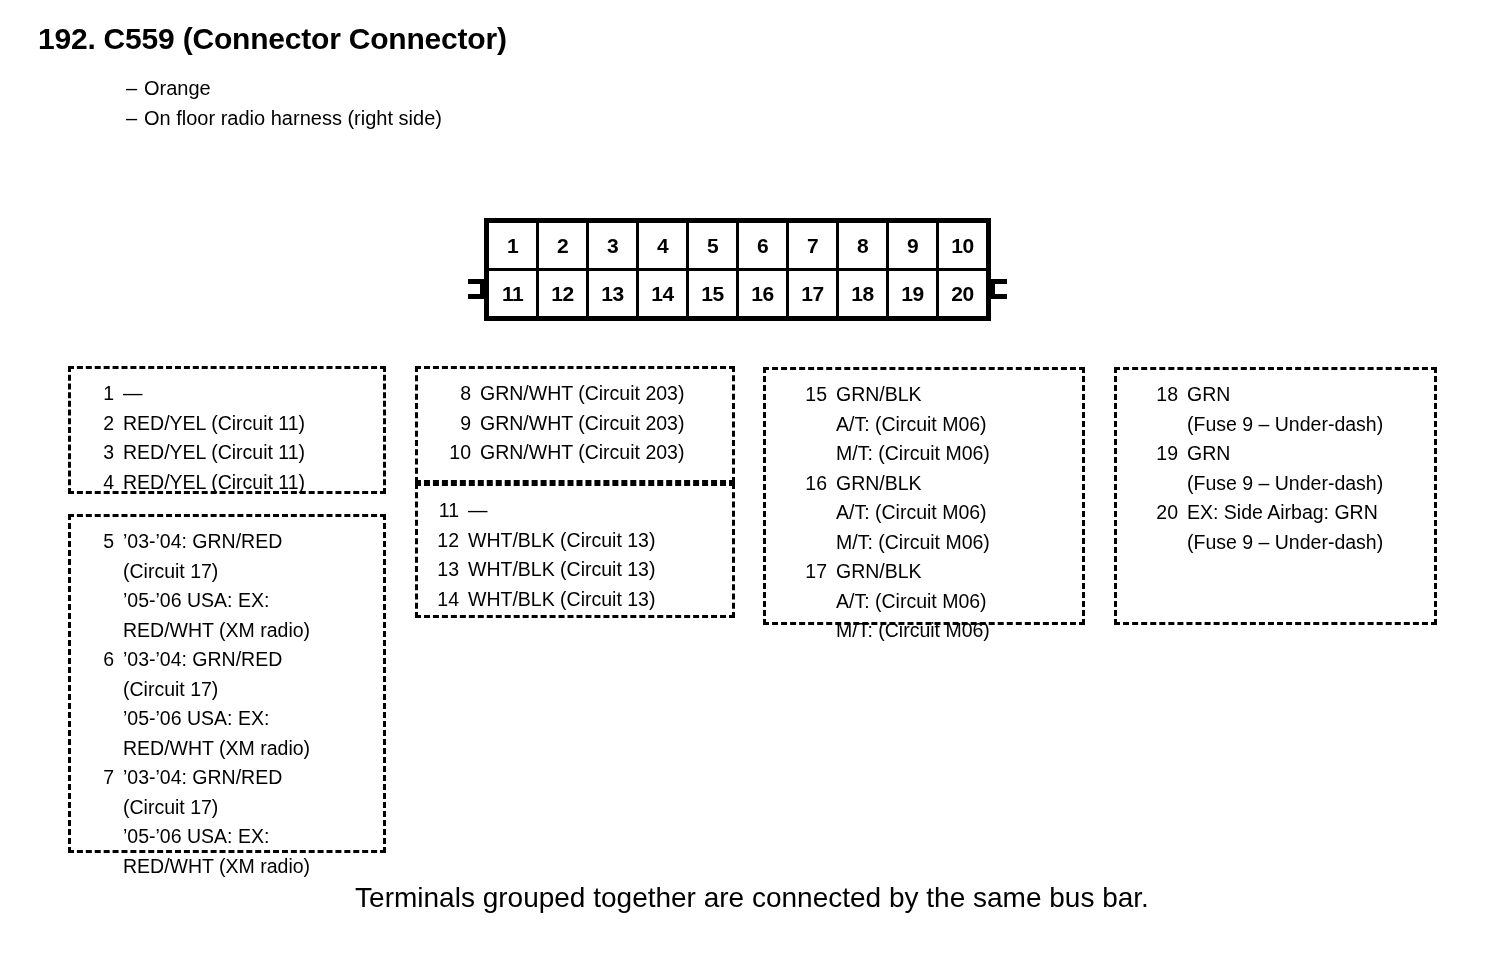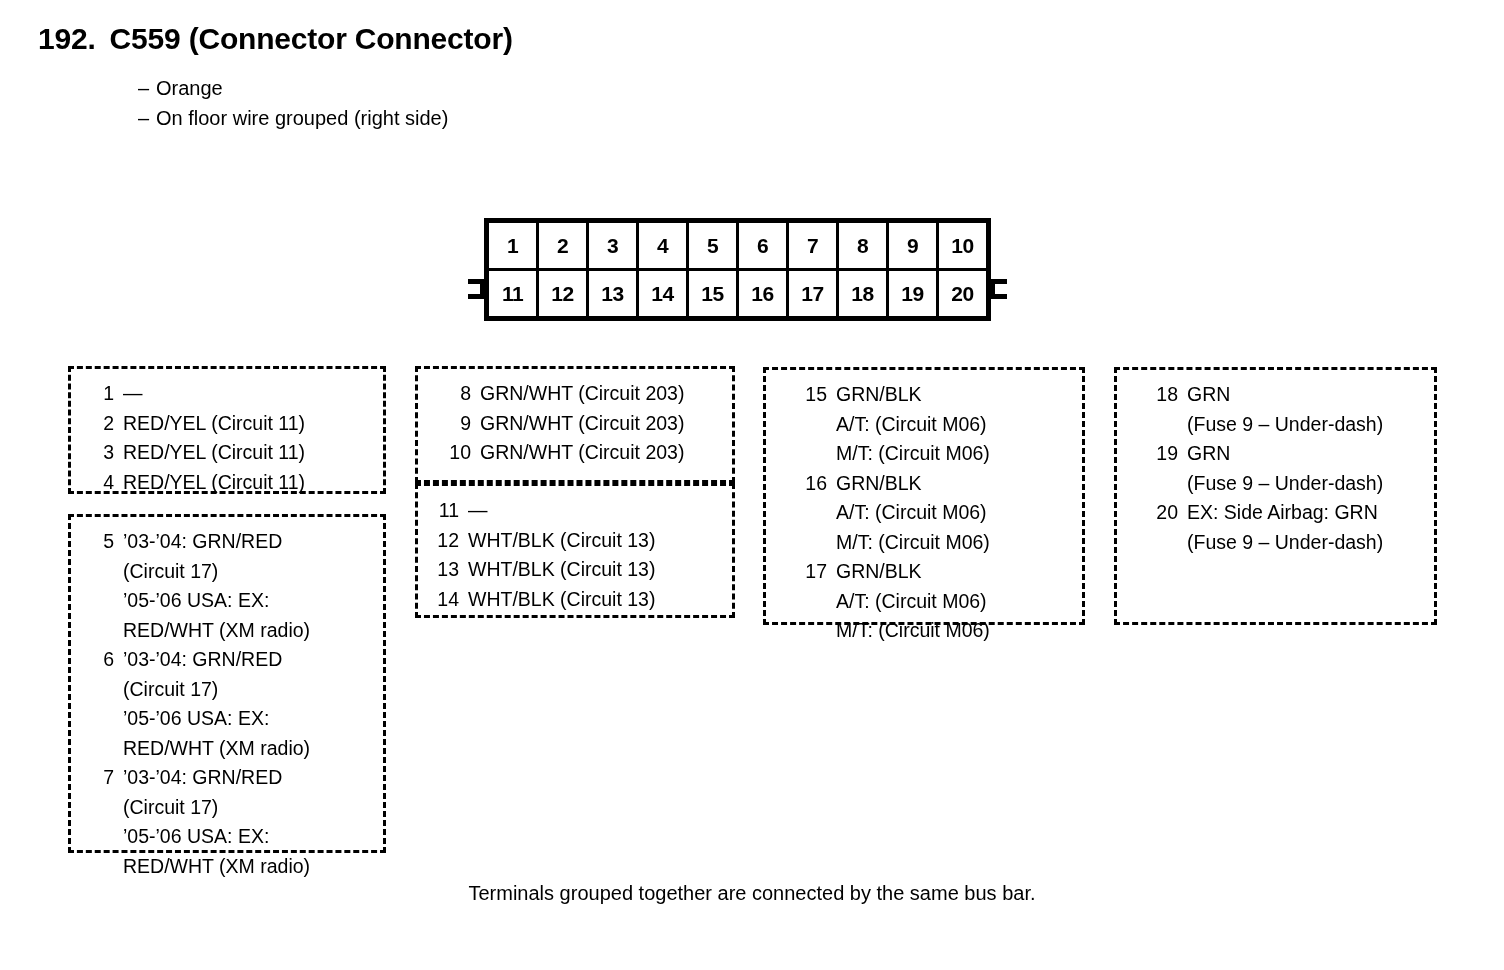--- a/index.html
+++ b/index.html
@@ -19,30 +19,30 @@
   
   #page-title {
     position: absolute;
     left: 38px;
     top: 22px;
     font-size: 30px;
     font-weight: bold;
     letter-spacing: -0.2px;
     white-space: nowrap;
   }
-  #title-number { margin-right: 14px; }
+  #title-number { margin-right: 8px; }
 
   #subtitle-list {
     position: absolute;
     left: 126px;
     top: 73px;
     font-size: 20px;
     line-height: 30px;
   }
-  .subtitle-row { white-space: nowrap; margin-left: 12px; }
+  .subtitle-row { white-space: nowrap; }
   .sub-dash { display: inline-block; width: 18px; }
 
   
   #connector {
     position: absolute;
     left: 484px;
     top: 218px;
   }
   .conn-body {
     border: 5px solid #000;
@@ -126,33 +126,33 @@
   #box-5 { left: 763px;  top: 367px; width: 322px; height: 258px; }
   #box-6 { left: 1114px; top: 367px; width: 323px; height: 258px; }
 
   
   #footer-note {
     position: absolute;
     left: 0;
     right: 0;
     top: 882px;
     text-align: center;
-    font-size: 20px;
+    font-size: 28px;
   }
 </style>
 </head>
 <body>
 
 <div id="page-title">
   <span id="title-number">192.</span><span>C559 (Connector Connector)</span>
 </div>
 
 <div id="subtitle-list">
     <div class="subtitle-row"><span class="sub-dash">–</span><span>Orange</span></div>
-    <div class="subtitle-row"><span class="sub-dash">–</span><span>On floor wire grouped (right side)</span></div>
+    <div class="subtitle-row"><span class="sub-dash">–</span><span>On floor radio harness (right side)</span></div>
   </div>
 
 <div id="connector">
   <div class="conn-body">
     <div class="conn-row top-row">
         <div class="conn-cell">1</div>
         <div class="conn-cell">2</div>
         <div class="conn-cell">3</div>
         <div class="conn-cell">4</div>
         <div class="conn-cell">5</div>

